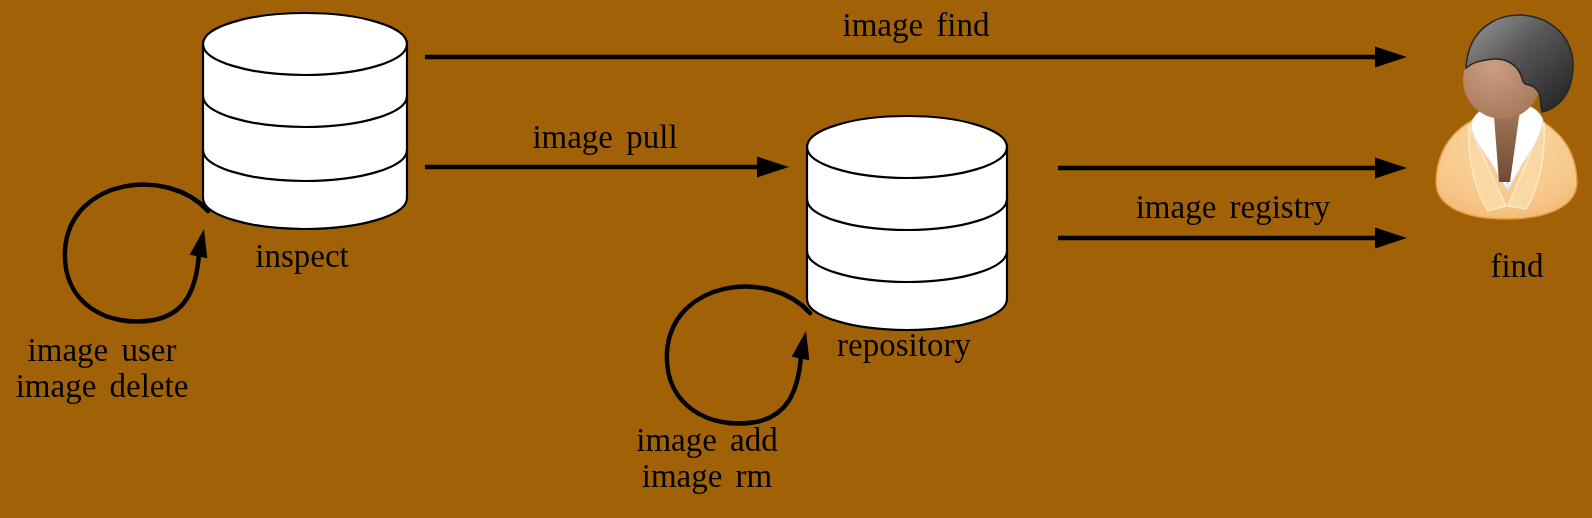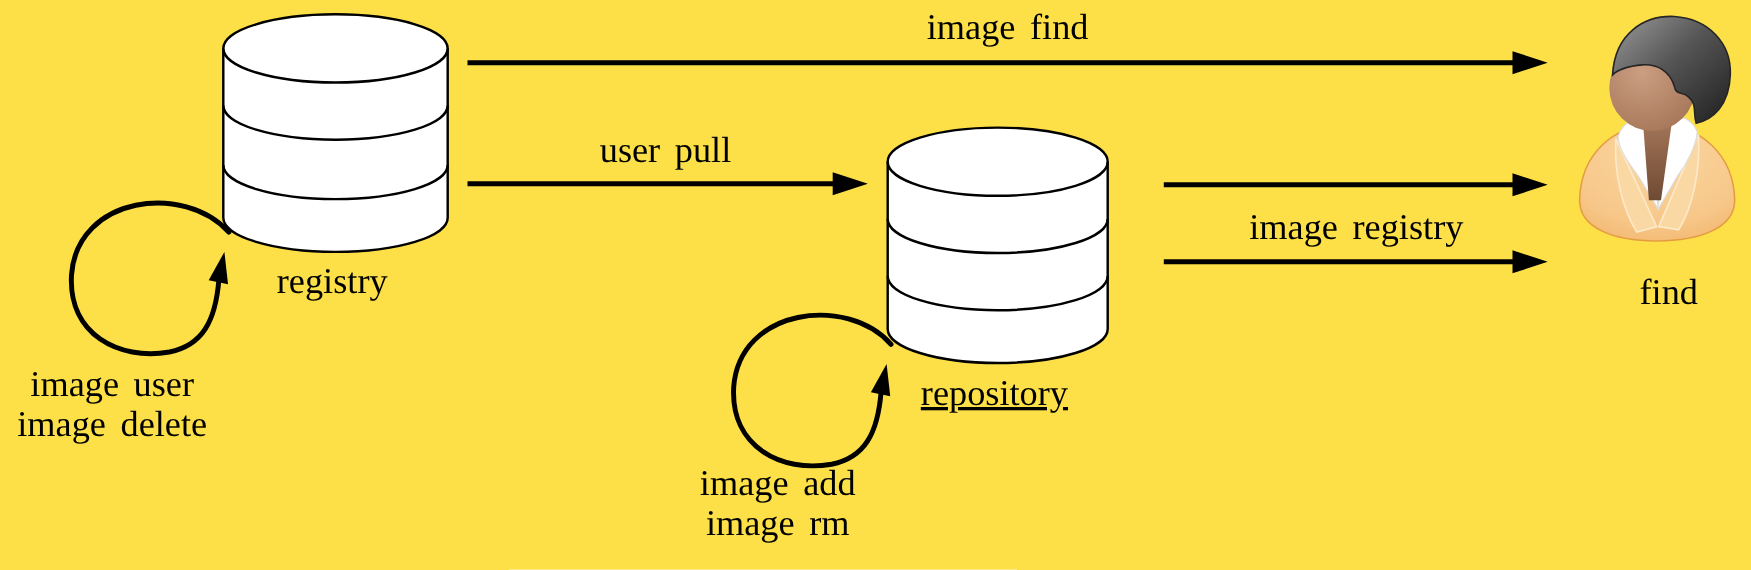--- a/index.html
+++ b/index.html
@@ -1,20 +1,20 @@
 <!DOCTYPE html>
 <html><head>
 <meta charset="utf-8">
 <style>
   html, body { margin: 0; padding: 0; background: #ffffff; }
   .canvas {
     position: relative;
     width: 1592px;
     height: 518px;
-    background: #fde047;
+    background: #a16207;
     font-family: "Liberation Serif", serif;
     overflow: hidden;
   }
   .canvas svg.layer {
     position: absolute;
     left: 0; top: 0;
   }
   .lbl {
     position: absolute;
     transform: translate(-50%, -50%);
@@ -112,34 +112,34 @@
       <polygon points="60,95 88,95 77,174 66,174" fill="url(#chestGrad)"></polygon>
 
       <circle cx="69" cy="72" r="39" fill="url(#skinGrad)"></circle>
 
       <path d="M33 60 C35 22 62 6 89 7 C120 9 141 31 140 60 C139 88 124 101 109 104 C106 94 110 87 102 80 C96 74 91 80 89 70 C85 57 74 50 60 51 C49 52 38 55 33 60 Z" fill="url(#hairGrad)" stroke="#262626" stroke-width="1.5"></path>
     </g>
   </svg>
 
   <div class="lbl" style="left:916px; top:25px;">image find</div>
 
-  <div class="lbl" style="left:605px; top:137px;">user pull</div>
+  <div class="lbl" style="left:605px; top:137px;">image pull</div>
 
 
   <div class="lbl" style="left:1233px; top:207px;">image registry</div>
 
   <div class="lbl lbl2" style="left:102px; top:368px;">
     <div>image user</div>
     <div>image delete</div>
   </div>
 
   <div class="lbl lbl2" style="left:707px; top:458px;">
     <div>image add</div>
     <div>image rm</div>
   </div>
 
-  <div class="lbl" style="left:302px; top:256px;">registry</div>
+  <div class="lbl" style="left:302px; top:256px;">inspect</div>
 
-  <div class="lbl" style="left:904px; top:358px;text-decoration:underline;">repository</div>
+  <div class="lbl" style="left:904px; top:345px;">repository</div>
 
   <div class="lbl" style="left:1517px; top:266px;">find</div>
 
 </div>
 
 </body></html>

